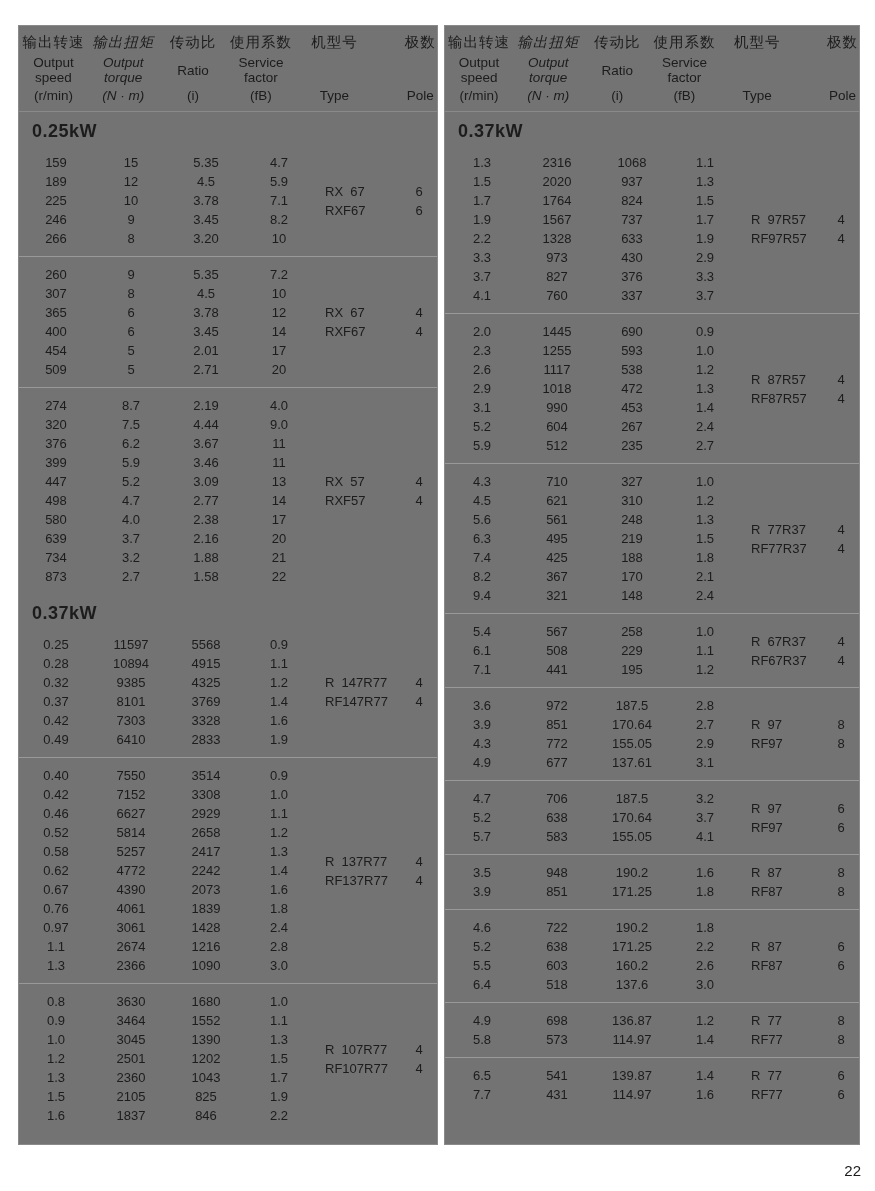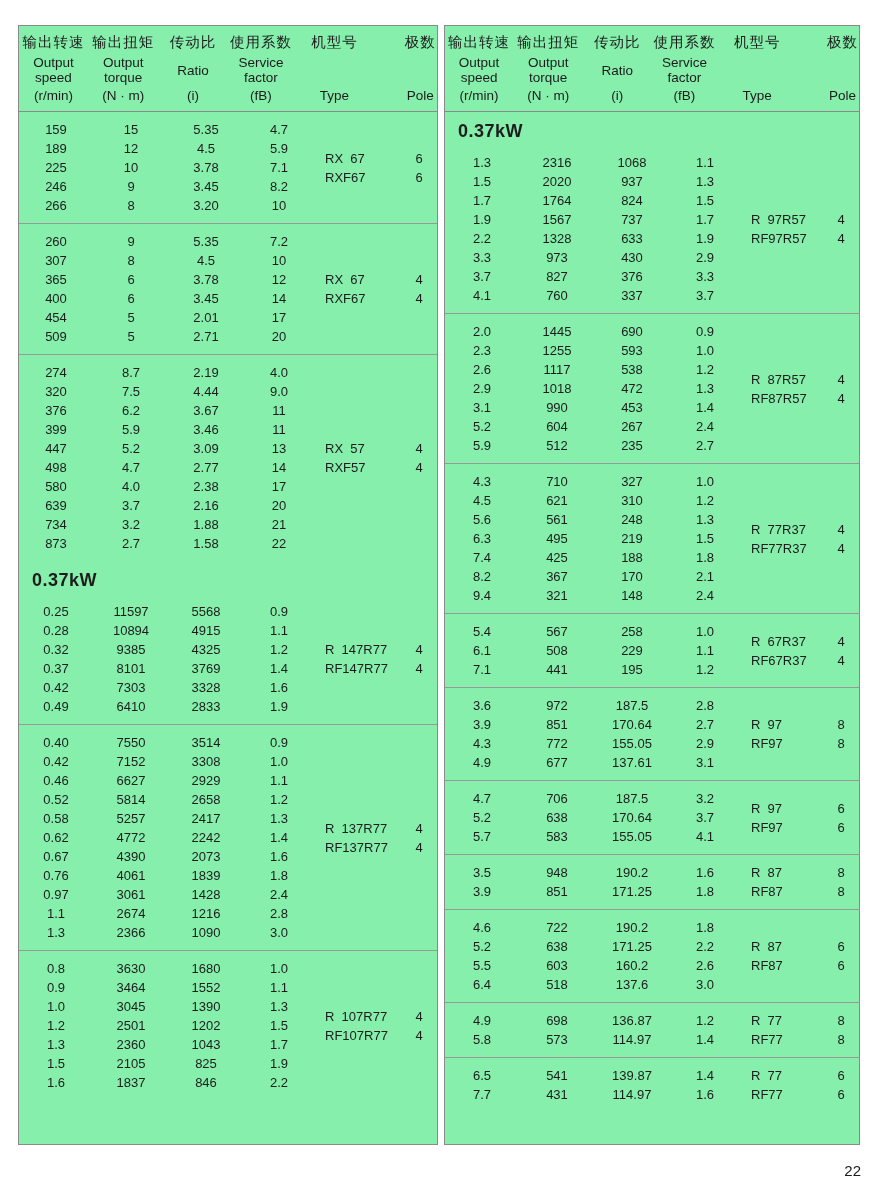--- a/index.html
+++ b/index.html
@@ -4,35 +4,35 @@
 <style>
   * { box-sizing: border-box; }
   html,body { margin:0; padding:0; }
   body {
     width:875px; height:1191px; position:relative;
     background:#ffffff; color:#1c1c1c;
     font-family:"Liberation Sans", sans-serif;
   }
   .spec-table {
     position:absolute; top:25px; height:1120px;
-    border:1px solid #8a8a8a; background:#86efac; overflow:hidden;
+    border:1px solid #8a8a8a; background:#737373; overflow:hidden;
   }
   #table-left  { left:18px;  width:420px; }
   #table-right { left:444px; width:416px; }
 
   .thead {
     display:flex; height:86px; padding:7px 0 8px;
     border-bottom:1px solid #8a8a8a;
   }
   .hcell {
     display:flex; flex-direction:column; justify-content:space-between;
     align-items:center; text-align:center;
   }
   .hcell:nth-child(1){ width:74px; }
-  .hcell:nth-child(2){ width:76px; }
+  .hcell:nth-child(2){ width:76px;font-style:italic; }
   .hcell:nth-child(3){ width:74px; }
   .hcell:nth-child(4){ width:72px; }
   .hcell:nth-child(5){ width:86px; }
   .hcell:nth-child(6){ width:36px;margin-left:29px; }
   .hzh  { font-size:14.5px; letter-spacing:1px; }
   .hmid { font-size:13.5px; line-height:15px;text-align:center; }
   .hunit{ font-size:13.5px; }
 
   .section-title {
     font-size:18px; font-weight:bold; padding:9px 0 3px 13px;
@@ -85,20 +85,21 @@
     <span class="hzh">机型号</span>
     <span class="hmid"></span>
     <span class="hunit">Type</span>
   </div>
         <div class="hcell">
     <span class="hzh">极数</span>
     <span class="hmid"></span>
     <span class="hunit">Pole</span>
   </div>
       </div>
+      <div class="section-title">0.25kW</div>
       <div class="group">
     <div class="rows">
           <span class="cell">159</span>
           <span class="cell">15</span>
           <span class="cell">5.35</span>
           <span class="cell">4.7</span>
           <span class="cell">189</span>
           <span class="cell">12</span>
           <span class="cell">4.5</span>
           <span class="cell">5.9</span>

